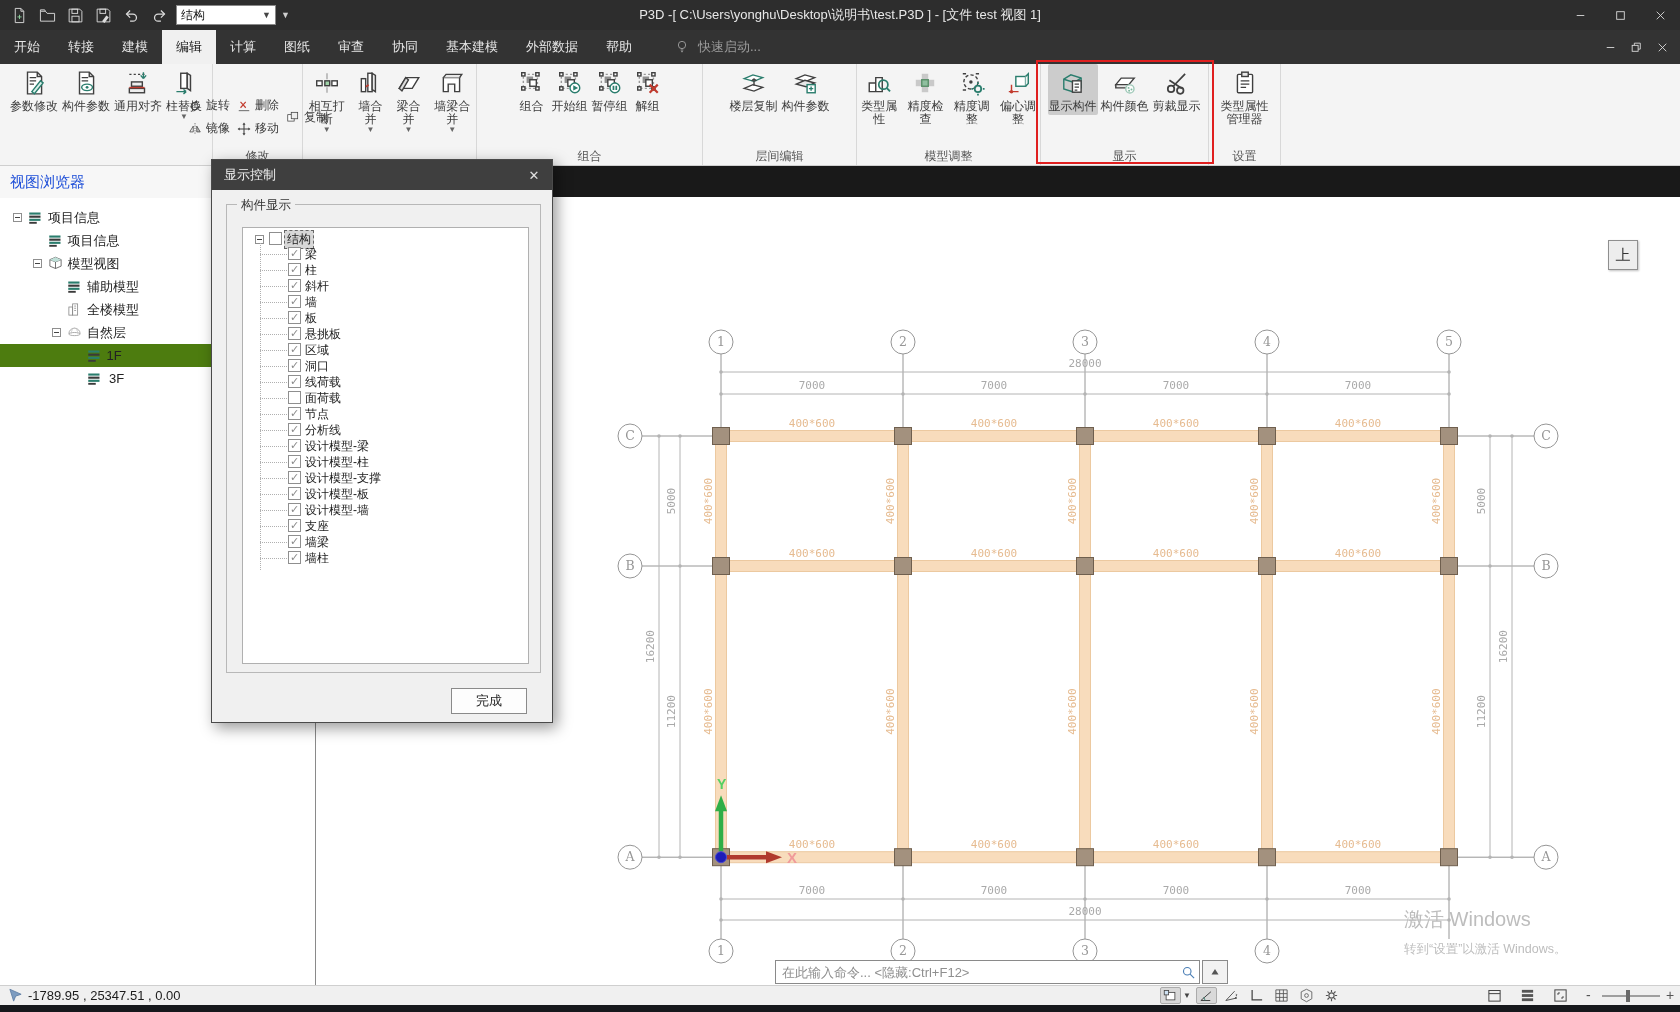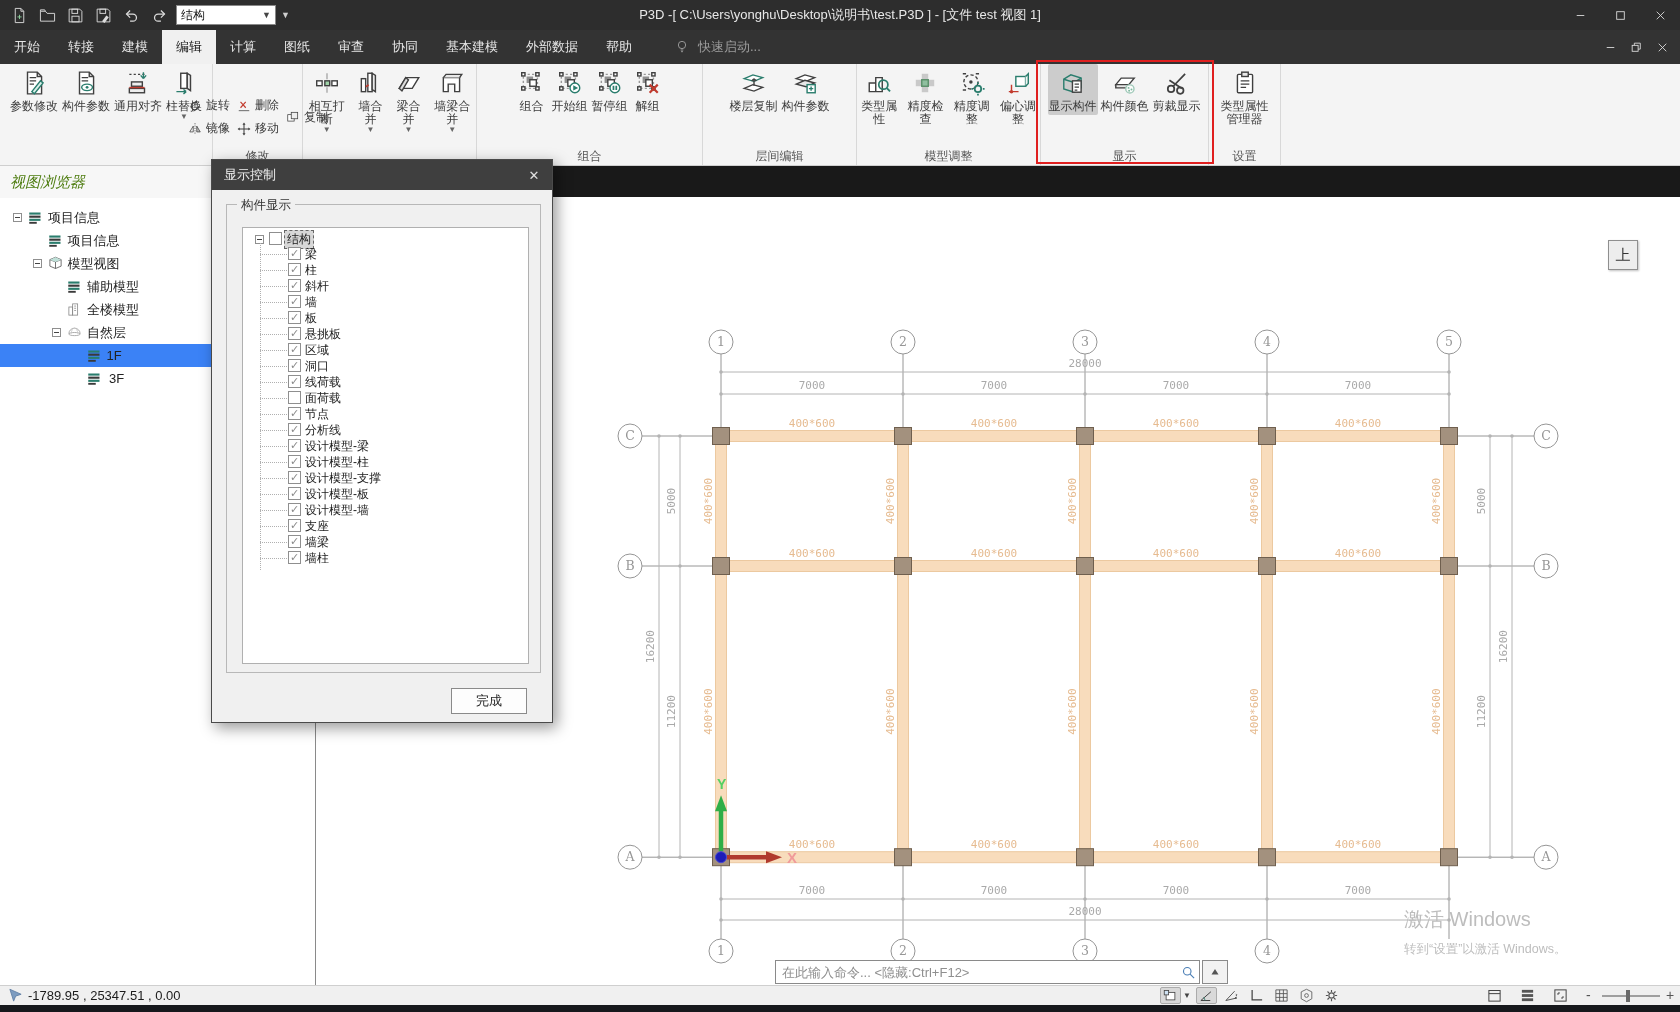--- a/index.html
+++ b/index.html
@@ -39,23 +39,23 @@
   .rgroup.small .rgroup-body { flex-direction:column; flex-wrap:wrap; align-content:center; height:70px; padding-top:21px; column-gap:6px; }
   .sbtn { display:flex; align-items:center; gap:4px; height:21px; font-size:12px; color:#3c3c3c; cursor:pointer; }
   .sbtn .ric { width:15px; height:15px; display:flex; align-items:center; justify-content:center; }
   #red-frame { position:absolute; border:2px solid #e01f1f; pointer-events:none; z-index:6; }
 
   
   #view-strip { position:absolute; left:316px; top:166px; width:1364px; height:31px; background:#191919; }
 
   
   #left-panel { position:absolute; left:0; top:166px; width:316px; height:819px; background:#ffffff; border-right:1px solid #8a8a8a; }
-  #vb-title { height:32px; line-height:32px; padding-left:10px; font-size:15px; color:#4d7c0f; background:#f7f7f7;font-style:italic; }
+  #vb-title { height:32px; line-height:32px; padding-left:10px; font-size:15px; color:#1d4ed8; background:#f7f7f7; }
   .vb-row { position:relative; height:23px; display:flex; align-items:center; font-size:13px; color:#222; cursor:pointer; }
-  .vb-row.selected { background:#3b82f6; }
+  .vb-row.selected { background:#4d7c0f; }
   .vb-exp { position:absolute; width:9px; height:9px; border:1px solid #8f8f8f; background:#fff; }
   .vb-exp::after { content:""; position:absolute; left:1px; top:3px; width:5px; height:1px; background:#444; }
   .vb-ico { position:absolute; width:16px; height:16px; }
   .vb-lbl { position:absolute; white-space:nowrap; }
 
   
   #dialog { position:absolute; left:211px; top:159px; width:342px; height:564px; background:#f0f0f0; border:1px solid #4a4a4a; box-shadow:4px 5px 14px rgba(0,0,0,.4); z-index:40; }
   #dlg-titlebar { height:30px; background:#3f3f3f; display:flex; align-items:center; }
   #dlg-title { flex:1; color:#f0f0f0; font-size:13px; padding-left:12px; }
   #dlg-close { width:36px; height:30px; display:flex; align-items:center; justify-content:center; color:#e0e0e0; font-size:13px; cursor:pointer; }

